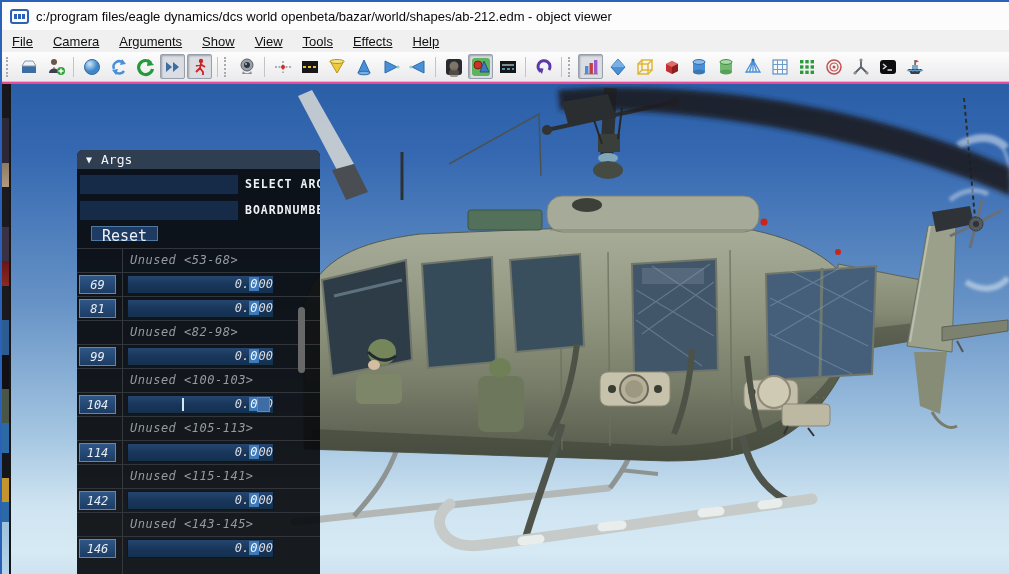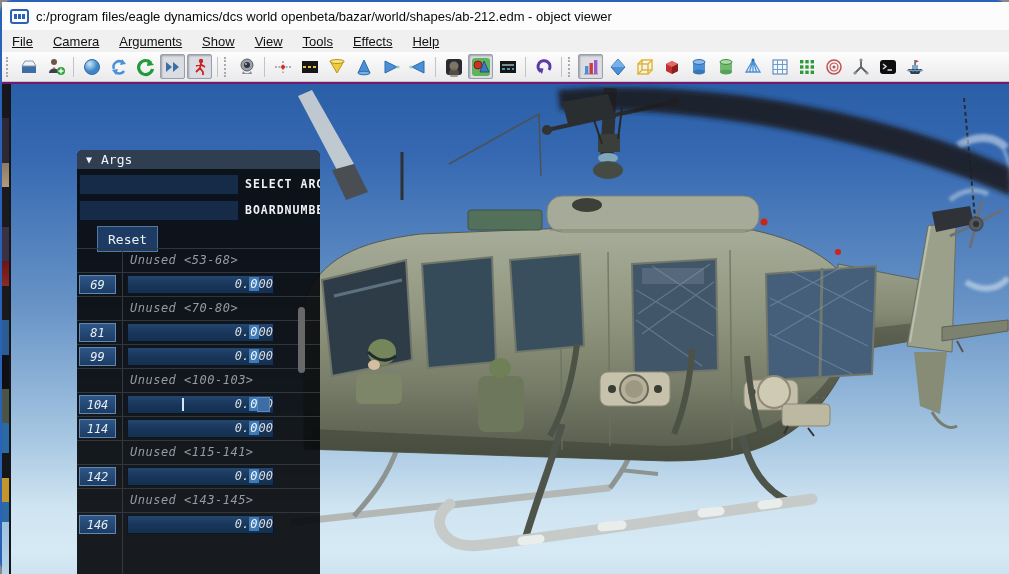--- a/index.html
+++ b/index.html
@@ -1,19 +1,19 @@
 <!DOCTYPE html>
 <html><head>
 <meta charset="utf-8">
 <style>
   * { margin:0; padding:0; box-sizing:border-box; }
   html,body { width:1009px; height:574px; overflow:hidden; background:#888;
               font-family:"Liberation Sans", sans-serif; }
-  .window { position:relative; width:1009px; height:574px; background:#701a75;
-            border-top:2px solid #2a62b9; border-left:2px solid #2a62b9;border-radius:13px; }
+  .window { position:relative; width:1009px; height:574px; background:#ec4899;
+            border-top:2px solid #2a62b9; border-left:2px solid #2a62b9; }
 
   
   .titlebar { height:28px; background:#fcfcfc; display:flex; align-items:center; padding-left:8px; }
   .app-icon { width:19px; height:15px; border:2px solid #2a62b9; border-radius:3px;
               display:flex; align-items:center; justify-content:center; gap:1px; margin-right:7px; background:#fff;}
   .app-icon i { width:3px; height:5px; background:#2a62b9; display:block; }
   .title-text { font-size:13px; color:#0a0a0a; white-space:nowrap; }
 
   
   .menubar { height:22px; background:#f0f0f0; display:flex; align-items:center; font-size:13px; color:#111;text-decoration:underline; }
@@ -51,22 +51,22 @@
   .args-panel { position:absolute; left:75px; top:66px; width:243px; height:426px;
                 background:rgba(9,11,14,.93); border-radius:6px 6px 0 0; overflow:hidden;
                 font-family:"DejaVu Sans Mono", monospace; }
   .ap-header { height:19px; background:#2f3e50; border-radius:5px 5px 0 0; display:flex; align-items:center;
                padding-left:9px; gap:9px; color:#f2f5f8; font-size:13px; }
   .ap-header .tri { font-size:10px; }
   .ap-input { position:absolute; left:2px; width:160px; height:21px; background:#152b47;
               border:1px solid #0b1322; color:#dfe6ee; font-family:inherit; font-size:12px; padding:0 4px; }
   .ap-label { position:absolute; left:168px; width:75px; height:21px; line-height:21px;
               color:#eef2f6; font-size:11.5px; font-weight:bold; letter-spacing:1px; white-space:nowrap; overflow:hidden;}
-  .reset-btn { position:absolute; left:20px; top:76px; height:26px; padding:0 10px; background:#1e3c63;
-               border:1px solid #4f79a3; color:#edf1f5; font-family:inherit; font-size:13px; }
+  .reset-btn { position:absolute; left:14px; top:76px; height:15px; padding:0 10px; background:#1e3c63;
+               border:1px solid #4f79a3; color:#edf1f5; font-family:inherit; font-size:15px; }
   .rows { position:absolute; left:0; top:98px; width:243px; }
   .vdiv { position:absolute; left:45px; top:98px; bottom:0; width:1px; background:#35383c; }
   .p-row { position:relative; height:24px; border-top:1px solid #323539;font-style:italic; }
   .u-label { position:absolute; left:53px; top:0; line-height:23px; color:#959ba1; font-size:12px; letter-spacing:.5px; }
   .num-cell { position:absolute; left:2px; top:2px; width:37px; height:19px; line-height:18px; text-align:center;
               background:linear-gradient(#2e5687,#1c3c64); border:1px solid #5f88b4; color:#e9eef4; font-size:12px; }
   .slider { position:absolute; left:50px; top:2px; width:147px; height:19px;
             background:linear-gradient(#24466e,#18355a 55%,#14304f); border:1px solid #0c1726;
             color:#d9dee3; font-size:12px; text-align:right; line-height:17px; }
   .slider .hl { background:#3f79b8; color:#f2f7fb; padding:0 1px; }
@@ -505,36 +505,39 @@
 
       <div class="rows">
         <div class="p-row">
           <span class="u-label">Unused &lt;53-68&gt;</span>
           </div>
         <div class="p-row">
           <span class="num-cell">69</span>
           <span class="slider"><span>0.</span><span class="hl">0</span><span>00</span></span>
           </div>
         <div class="p-row">
-          <span class="u-label">Unused &lt;70-80&gt;</span>
-          </div>
-        <div class="p-row">
           <span class="num-cell">81</span>
           <span class="slider"><span>0.</span><span class="hl">0</span><span>00</span></span>
           </div>
         <div class="p-row">
+          <span class="u-label">Unused &lt;82-98&gt;</span>
+          </div>
+        <div class="p-row">
           <span class="num-cell">99</span>
           <span class="slider"><span>0.</span><span class="hl">0</span><span>00</span></span>
           </div>
         <div class="p-row">
           <span class="u-label">Unused &lt;100-103&gt;</span>
           </div>
         <div class="p-row">
           <span class="num-cell">104</span>
           <span class="slider editing"><span>0.</span><span class="hl">0</span><span>00</span><span class="handle"></span></span>
+          </div>
+        <div class="p-row">
+          <span class="u-label">Unused &lt;105-113&gt;</span>
           </div>
         <div class="p-row">
           <span class="num-cell">114</span>
           <span class="slider"><span>0.</span><span class="hl">0</span><span>00</span></span>
           </div>
         <div class="p-row">
           <span class="u-label">Unused &lt;115-141&gt;</span>
           </div>
         <div class="p-row">
           <span class="num-cell">142</span>

